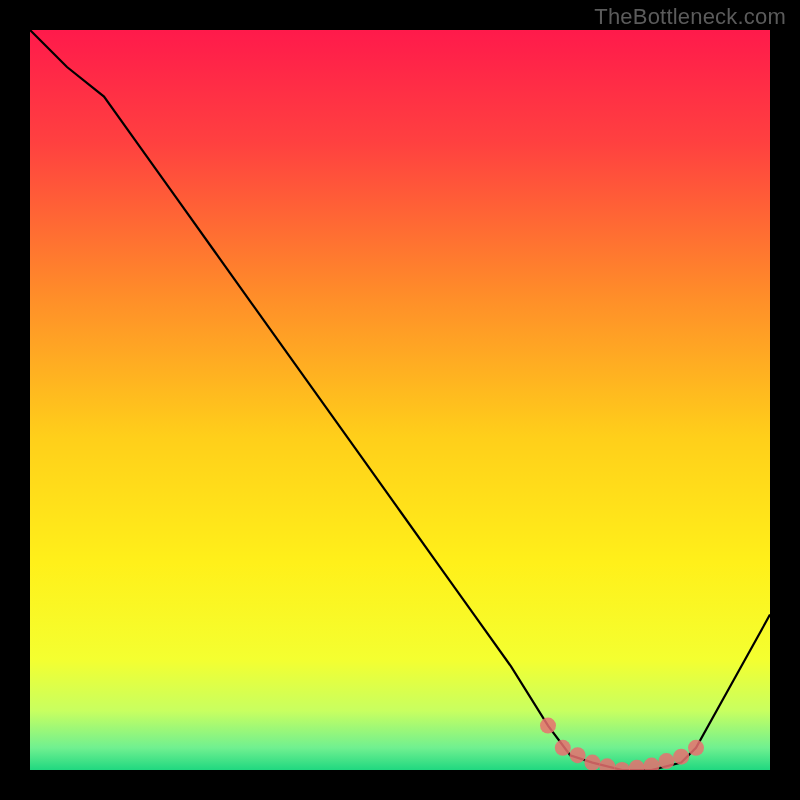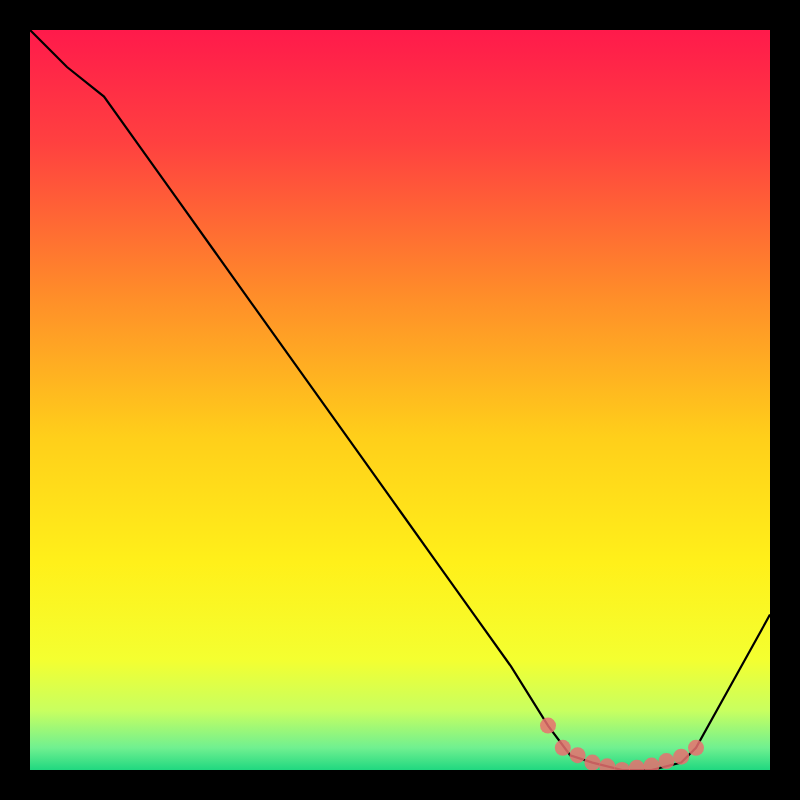--- a/index.html
+++ b/index.html
@@ -31,20 +31,21 @@
     font-size: 22px;
     color: #5b5b5b;
     letter-spacing: 0.2px;
   }
   svg { display: block; }
 </style>
 </head>
 <body>
 
 <div class="frame">
+  <div class="attribution">TheBottleneck.com</div>
 
   <div class="plot-area">
     <svg id="chart-svg" width="740" height="740" viewBox="0 0 740 740" preserveAspectRatio="none">
       <defs>
         <linearGradient id="bg-grad" x1="0" y1="0" x2="0" y2="1">
             <stop offset="0%" stop-color="#ff1a4b"></stop>
             <stop offset="15%" stop-color="#ff4040"></stop>
             <stop offset="35%" stop-color="#ff8a2a"></stop>
             <stop offset="55.00000000000001%" stop-color="#ffcf1a"></stop>
             <stop offset="72%" stop-color="#fff01a"></stop>

